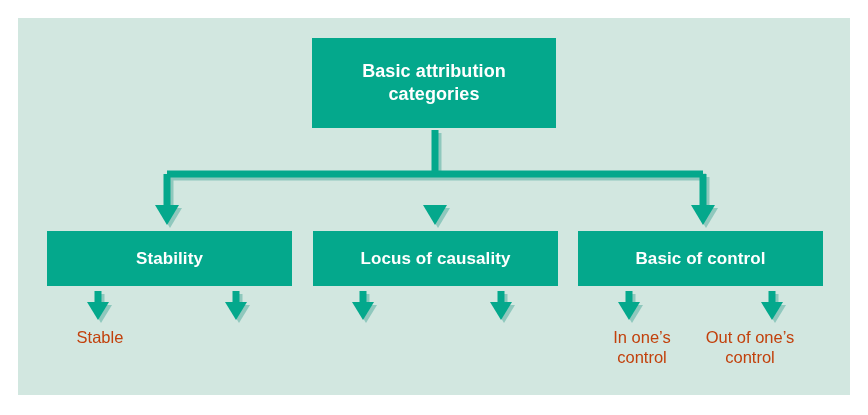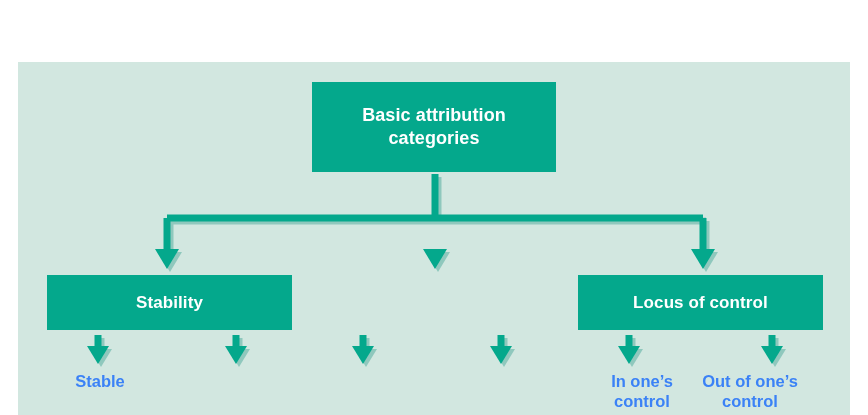--- a/index.html
+++ b/index.html
@@ -12,21 +12,20 @@
     height: 415px;
     font-family: "Liberation Sans", sans-serif;
     overflow: hidden;
   }
 
   #diagram-root {
     position: relative;
     width: 868px;
     height: 325px;
     background: #ffffff;
-    margin-top: 44px;
   }
 
   
   .panel {
     position: absolute;
     left: 18px;
     top: 18px;
     width: 832px;
     height: 377px;
     background: #d2e7e0;
@@ -62,26 +61,25 @@
     font-size: 17px;
     padding: 0 3px;
   }
   .box-stability      { left: 47px;  width: 245px; }
   .box-locus-causality{ left: 313px; width: 245px; }
   .box-locus-control  { left: 578px; width: 245px; }
 
   
   .leaf {
     position: absolute;
-    color: #3b82f6;
+    color: #c2410c;
     font-size: 16.5px;
     text-align: center;
     line-height: 1.22;
     white-space: pre-line;
-    font-weight: bold;
   }
 
   .leaf-stable     { left: 30px;  top: 327px; width: 140px; }
   .leaf-unstable   { left: 168px; top: 327px; width: 140px; }
   .leaf-internal   { left: 295px; top: 327px; width: 140px; }
   .leaf-external   { left: 433px; top: 327px; width: 140px; }
   .leaf-inones     { left: 572px; top: 327px; width: 140px; }
   .leaf-outofones  { left: 676px; top: 327px; width: 148px; }
 
   
@@ -160,22 +158,23 @@
       <polygon points="618,302 640,302 629,320"></polygon>
       <polygon points="761,302 783,302 772,320"></polygon>
     </g>
   </svg>
 
   <div class="box box-top">Basic attribution
 categories</div>
 
   <div class="box box-l2 box-stability">Stability</div>
 
+  <div class="box box-l2 box-locus-causality">Locus of causality</div>
 
-  <div class="box box-l2 box-locus-control">Locus of control</div>
+  <div class="box box-l2 box-locus-control">Basic of control</div>
 
   <div class="leaf leaf-stable">Stable</div>
 
 
 
 
   <div class="leaf leaf-inones">In one’s
 control</div>
 
   <div class="leaf leaf-outofones">Out of one’s

